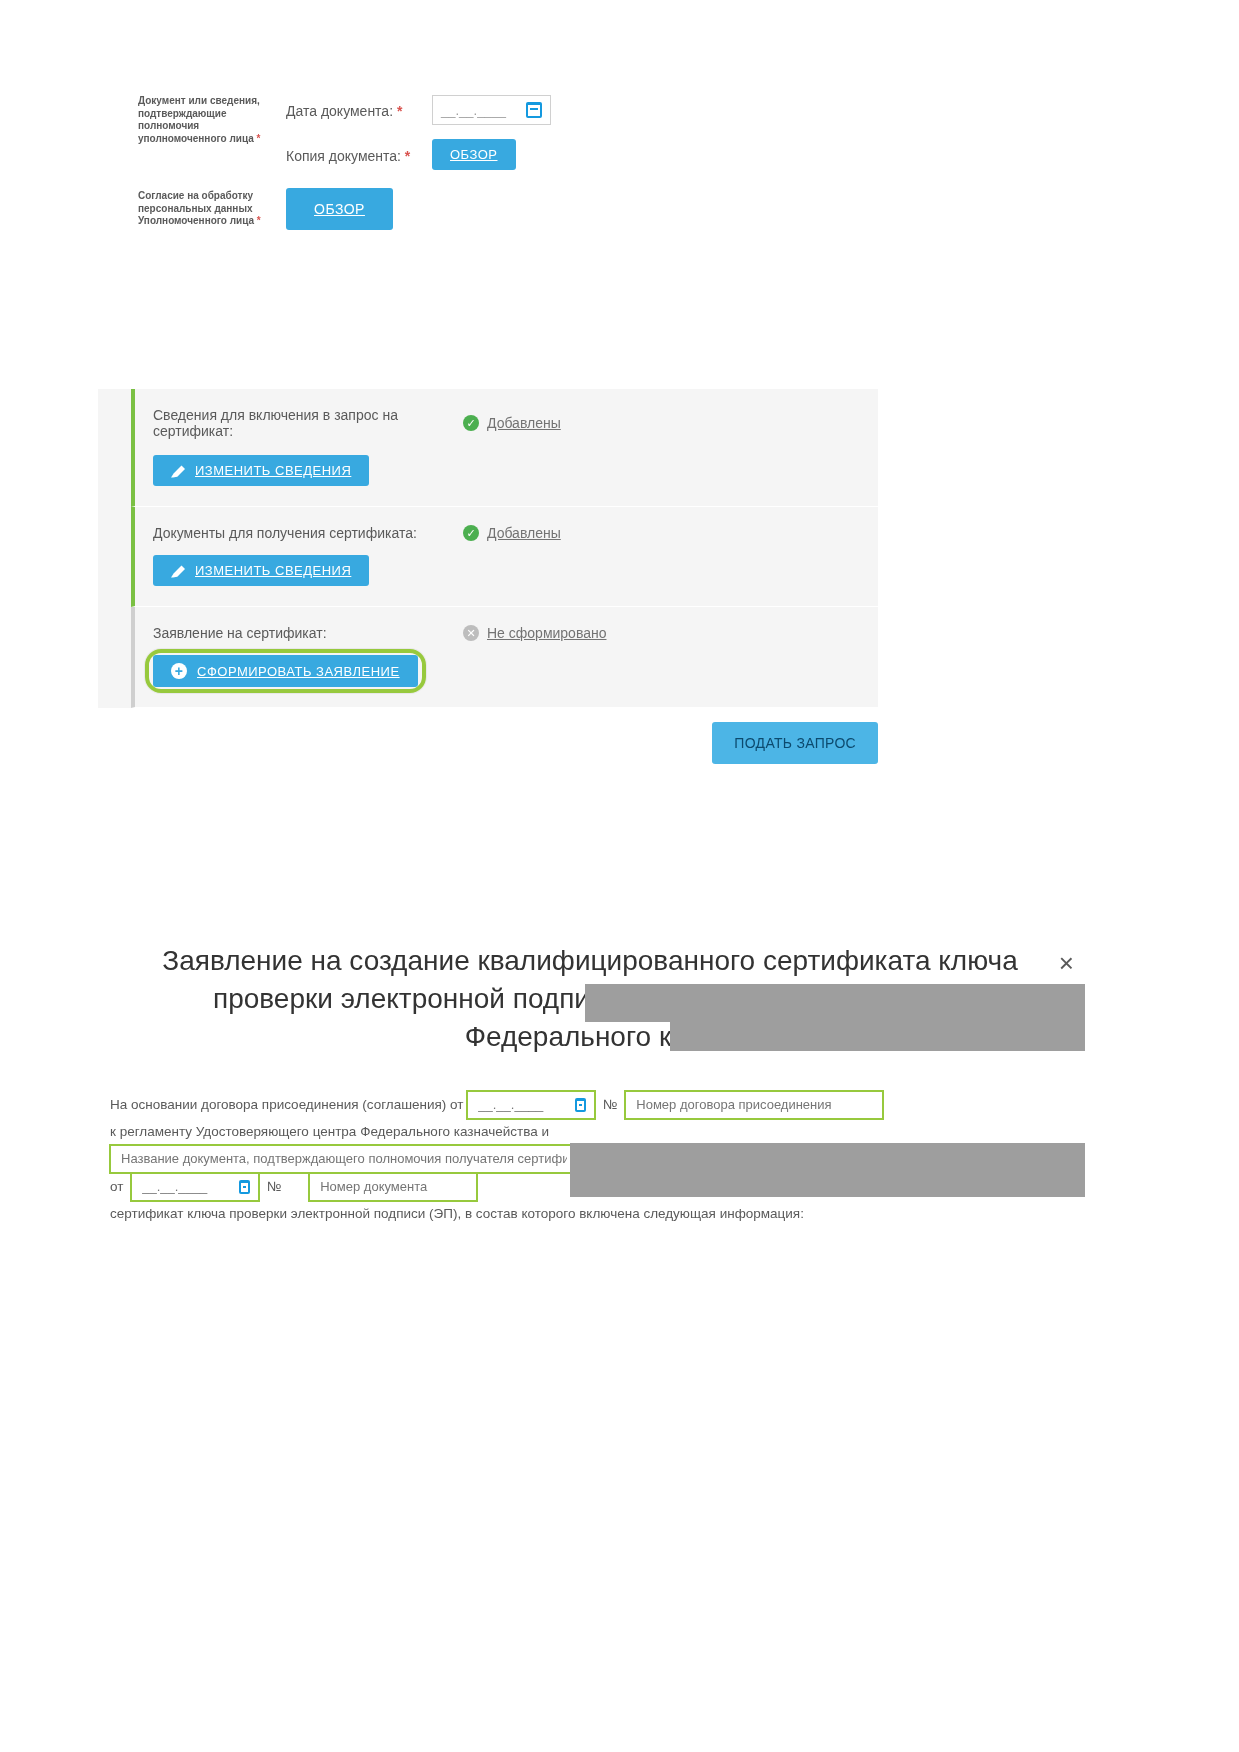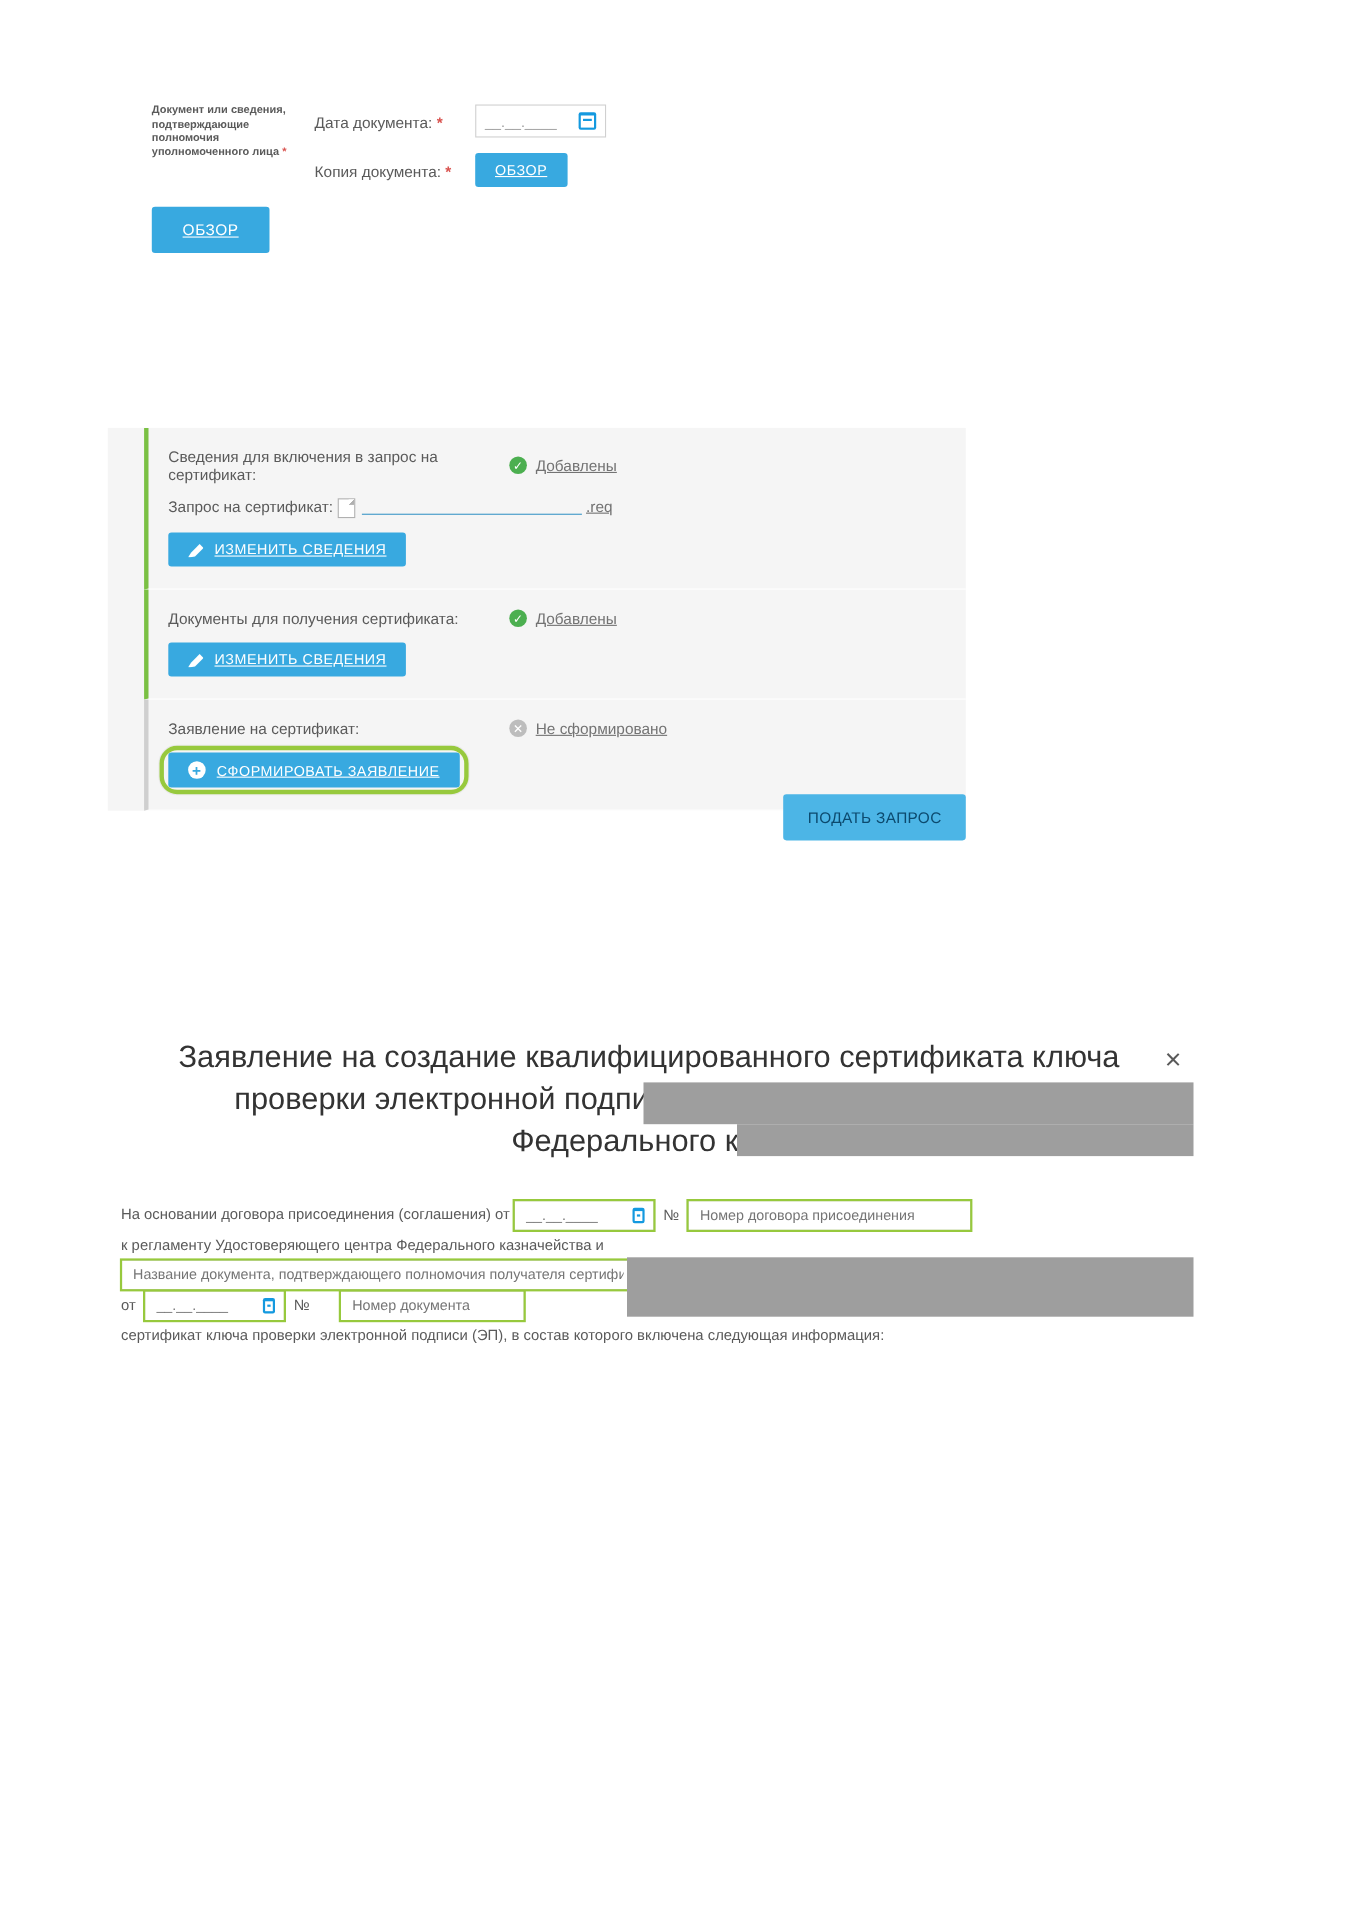--- a/index.html
+++ b/index.html
@@ -254,37 +254,35 @@
           <span class="mid-col">
             <span>Копия документа:</span>
             <span class="req">*</span>
           </span>
           <button class="btn">ОБЗОР</button>
         </div>
       </div>
     </div>
 
     <div class="consent-row">
+      <div class="lbl-col">
+        <span>Согласие на обработку персональных данных Уполномоченного лица</span>
+        <span class="req">*</span>
+      </div>
       <button class="btn big">ОБЗОР</button>
     </div>
   </div>
 
   <div class="panel">
 
     <div class="block">
       <div class="status-line">
         <span class="sl-label">Сведения для включения в запрос на сертификат:</span>
         <span class="ok-ico">✓</span>
         <span class="link">Добавлены</span>
-      </div>
-      <div class="req-line">
-        <span>Запрос на сертификат:</span>
-        <span class="file-ico"></span>
-        <span class="req-name"></span>
-        <span class="link" style="margin-left:2px;">.req</span>
       </div>
       <div style="margin-top:16px;">
         <button class="btn">
           <span class="ico-pencil"></span>
           <span>ИЗМЕНИТЬ СВЕДЕНИЯ</span>
         </button>
       </div>
     </div>
 
     <div class="block">

